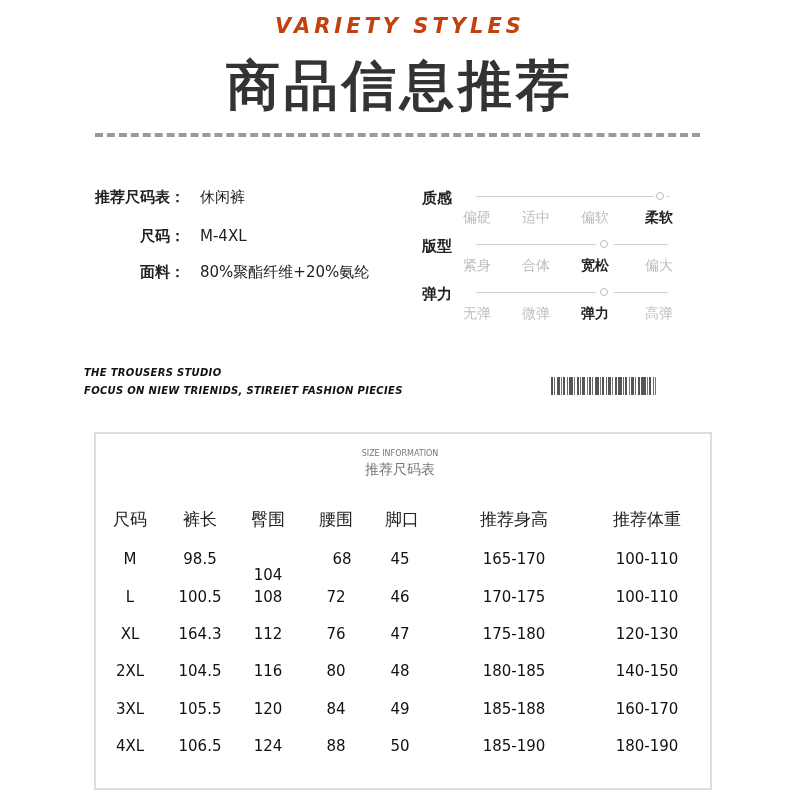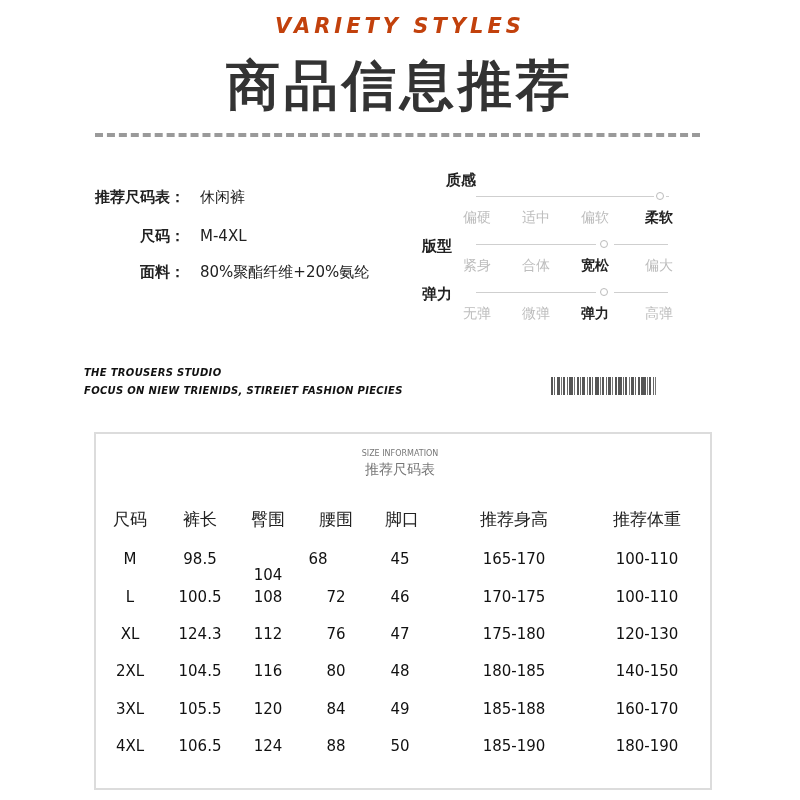--- a/index.html
+++ b/index.html
@@ -54,21 +54,21 @@
     <span class="info-label" style="left:95px; top:227px;">尺码：</span>
     <span class="info-value" style="top:227px;">M-4XL</span>
   </div>
   <div class="info-row">
     <span class="info-label" style="left:95px; top:263px;text-align:right;">面料：</span>
     <span class="info-value" style="top:263px;">80%聚酯纤维+20%氨纶</span>
   </div>
 </div>
 
 <div>
-  <span class="attr-label" style="top:171px;margin-left:24px;">质感</span>
+  <span class="attr-label" style="top:189px;">质感</span>
   <div class="track" style="left:476px; top:196px; width:178px;"></div>
   <div class="knob" style="left:656px; top:192px;"></div>
   <div class="track" style="left:666px; top:196px; width:3px;"></div>
   <span class="opt" style="left:463px; top:209px;">偏硬</span>
   <span class="opt" style="left:522px; top:209px;">适中</span>
   <span class="opt" style="left:581px; top:209px;">偏软</span>
   <span class="opt sel" style="left:645px; top:209px;">柔软</span>
 </div>
 
 <div>
@@ -175,37 +175,37 @@
   <span class="th" style="left:306px; width:60px;">腰围</span>
   <span class="th" style="left:372px; width:60px;">脚口</span>
   <span class="th" style="left:464px; width:100px;">推荐身高</span>
   <span class="th" style="left:597px; width:100px;">推荐体重</span>
 </div>
 
 <div>
   <span class="td" style="left:100px;width:60px;top:550px;">M</span>
   <span class="td" style="left:170px;width:60px;top:550px;">98.5</span>
   <span class="td" style="left:238px;width:60px;top:550px;margin-top:16px;">104</span>
-  <span class="td" style="left:288px;width:60px;top:550px;">68</span>
+  <span class="td" style="left:312px;width:60px;top:550px;">68</span>
   <span class="td" style="left:370px;width:60px;top:550px;">45</span>
   <span class="td" style="left:464px;width:100px;top:550px;">165-170</span>
   <span class="td" style="left:597px;width:100px;top:550px;">100-110</span>
 </div>
 <div>
   <span class="td" style="left:100px;width:60px;top:588px;">L</span>
   <span class="td" style="left:170px;width:60px;top:588px;">100.5</span>
   <span class="td" style="left:238px;width:60px;top:588px;">108</span>
   <span class="td" style="left:306px;width:60px;top:588px;">72</span>
   <span class="td" style="left:370px;width:60px;top:588px;">46</span>
   <span class="td" style="left:464px;width:100px;top:588px;">170-175</span>
   <span class="td" style="left:597px;width:100px;top:588px;">100-110</span>
 </div>
 <div>
   <span class="td" style="left:100px;width:60px;top:625px;">XL</span>
-  <span class="td" style="left:170px;width:60px;top:625px;">124.3</span>
+  <span class="td" style="left:170px;width:60px;top:625px;">164.3</span>
   <span class="td" style="left:238px;width:60px;top:625px;">112</span>
   <span class="td" style="left:306px;width:60px;top:625px;">76</span>
   <span class="td" style="left:370px;width:60px;top:625px;">47</span>
   <span class="td" style="left:464px;width:100px;top:625px;">175-180</span>
   <span class="td" style="left:597px;width:100px;top:625px;">120-130</span>
 </div>
 <div>
   <span class="td" style="left:100px;width:60px;top:662px;">2XL</span>
   <span class="td" style="left:170px;width:60px;top:662px;">104.5</span>
   <span class="td" style="left:238px;width:60px;top:662px;">116</span>

